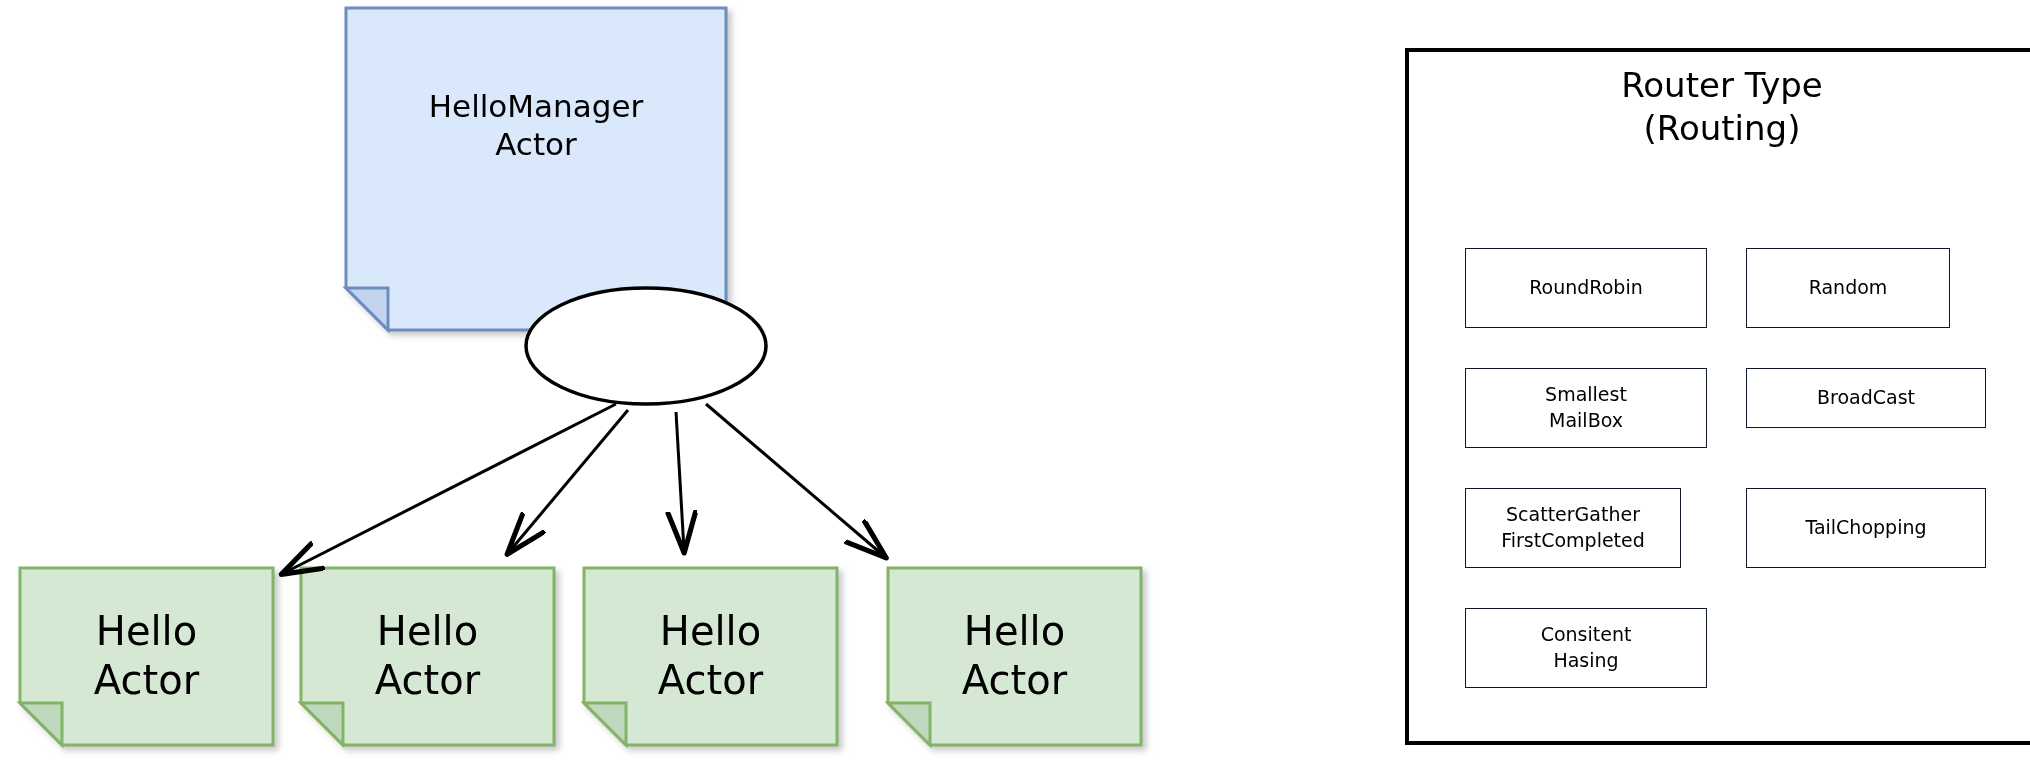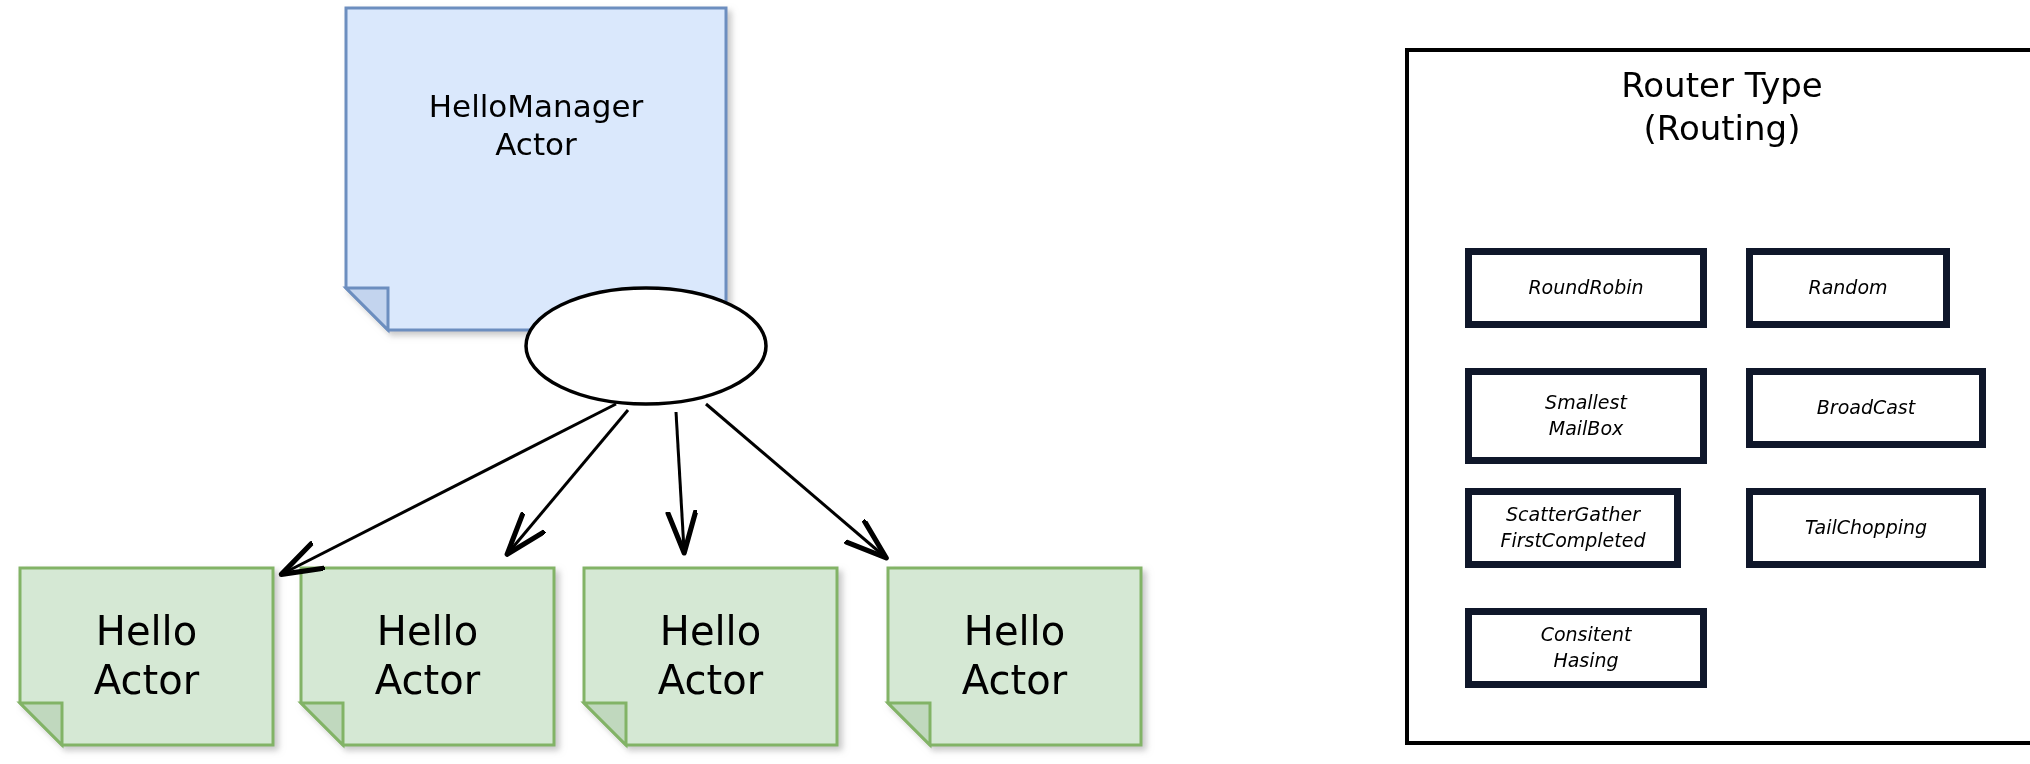--- a/index.html
+++ b/index.html
@@ -14,22 +14,22 @@
     color:#000;white-space:pre-line;pointer-events:none;
   }
   .mgr-label{font-size:31px;}
   .hello-label{font-size:40px;}
   .router-label{font-size:18px;}
   .panel-title{font-size:34px;line-height:1.25;}
   .chip-label{font-size:19px;line-height:1.35;}
 
   .chip{
     position:absolute;box-sizing:border-box;
-    border:7px solid #0f172a;background:#ffffff;
-    display:flex;align-items:center;justify-content:center;font-style:italic;
+    border:1px solid #0f172a;background:#ffffff;
+    display:flex;align-items:center;justify-content:center;
   }
   .panel{
     position:absolute;box-sizing:border-box;
     border:4px solid #000;background:#ffffff;
   }
   .center-box{
     position:absolute;display:flex;align-items:center;
     justify-content:center;text-align:center;
   }
 </style>
@@ -111,25 +111,25 @@
     <div class="note-label panel-title" id="panelTitle" style="left: 0px; top: 12px; width: 100%;">Router Type
 (Routing)</div>
   </div>
   <div id="panelChips">
       <div class="chip" style="left: 1449px; top: 248px; width: 242px; height: 80px;">
         <div class="note-label chip-label" style="position: static;">RoundRobin</div>
       </div>
       <div class="chip" style="left: 1730px; top: 248px; width: 204px; height: 80px;">
         <div class="note-label chip-label" style="position: static;">Random</div>
       </div>
-      <div class="chip" style="left: 1449px; top: 368px; width: 242px; height: 96px;">
+      <div class="chip" style="left: 1449px; top: 368px; width: 242px; height: 80px;">
         <div class="note-label chip-label" style="position: static;">Smallest
 MailBox</div>
       </div>
-      <div class="chip" style="left: 1730px; top: 368px; width: 240px; height: 80px;">
+      <div class="chip" style="left: 1730px; top: 368px; width: 240px; height: 60px;">
         <div class="note-label chip-label" style="position: static;">BroadCast</div>
       </div>
       <div class="chip" style="left: 1449px; top: 488px; width: 216px; height: 80px;">
         <div class="note-label chip-label" style="position: static;">ScatterGather
 FirstCompleted</div>
       </div>
       <div class="chip" style="left: 1730px; top: 488px; width: 240px; height: 80px;">
         <div class="note-label chip-label" style="position: static;">TailChopping</div>
       </div>
       <div class="chip" style="left: 1449px; top: 608px; width: 242px; height: 80px;">

